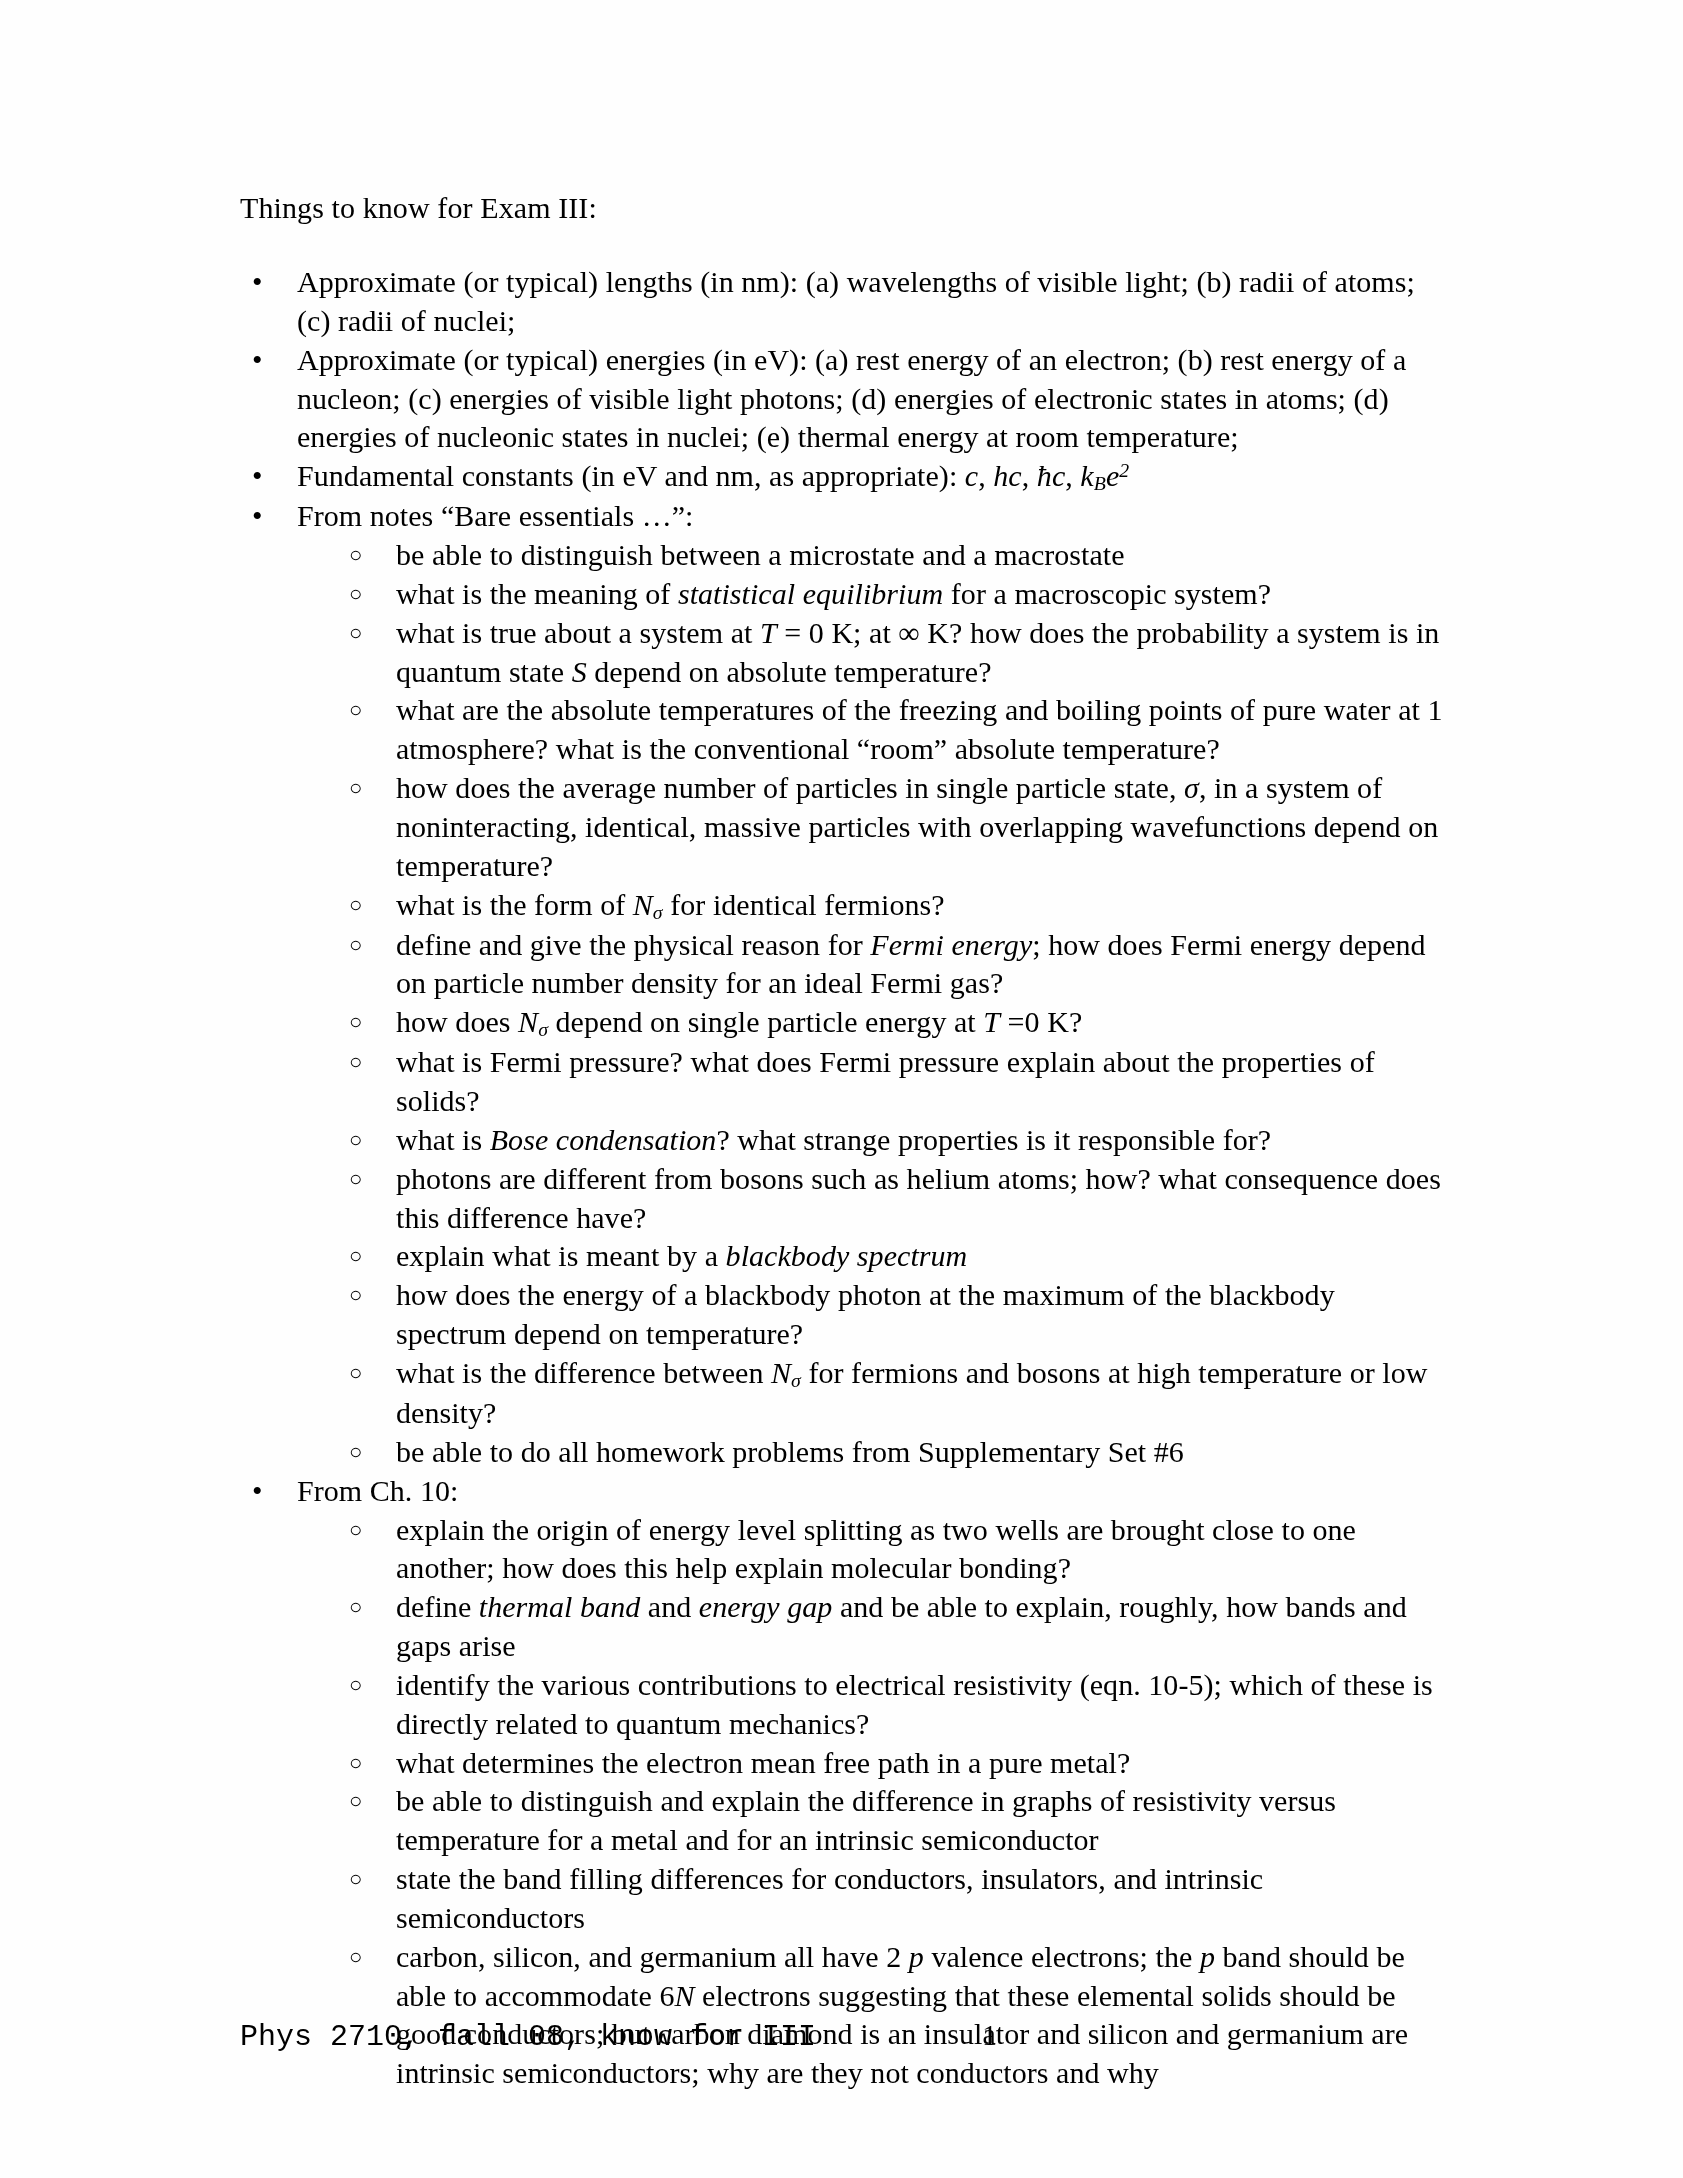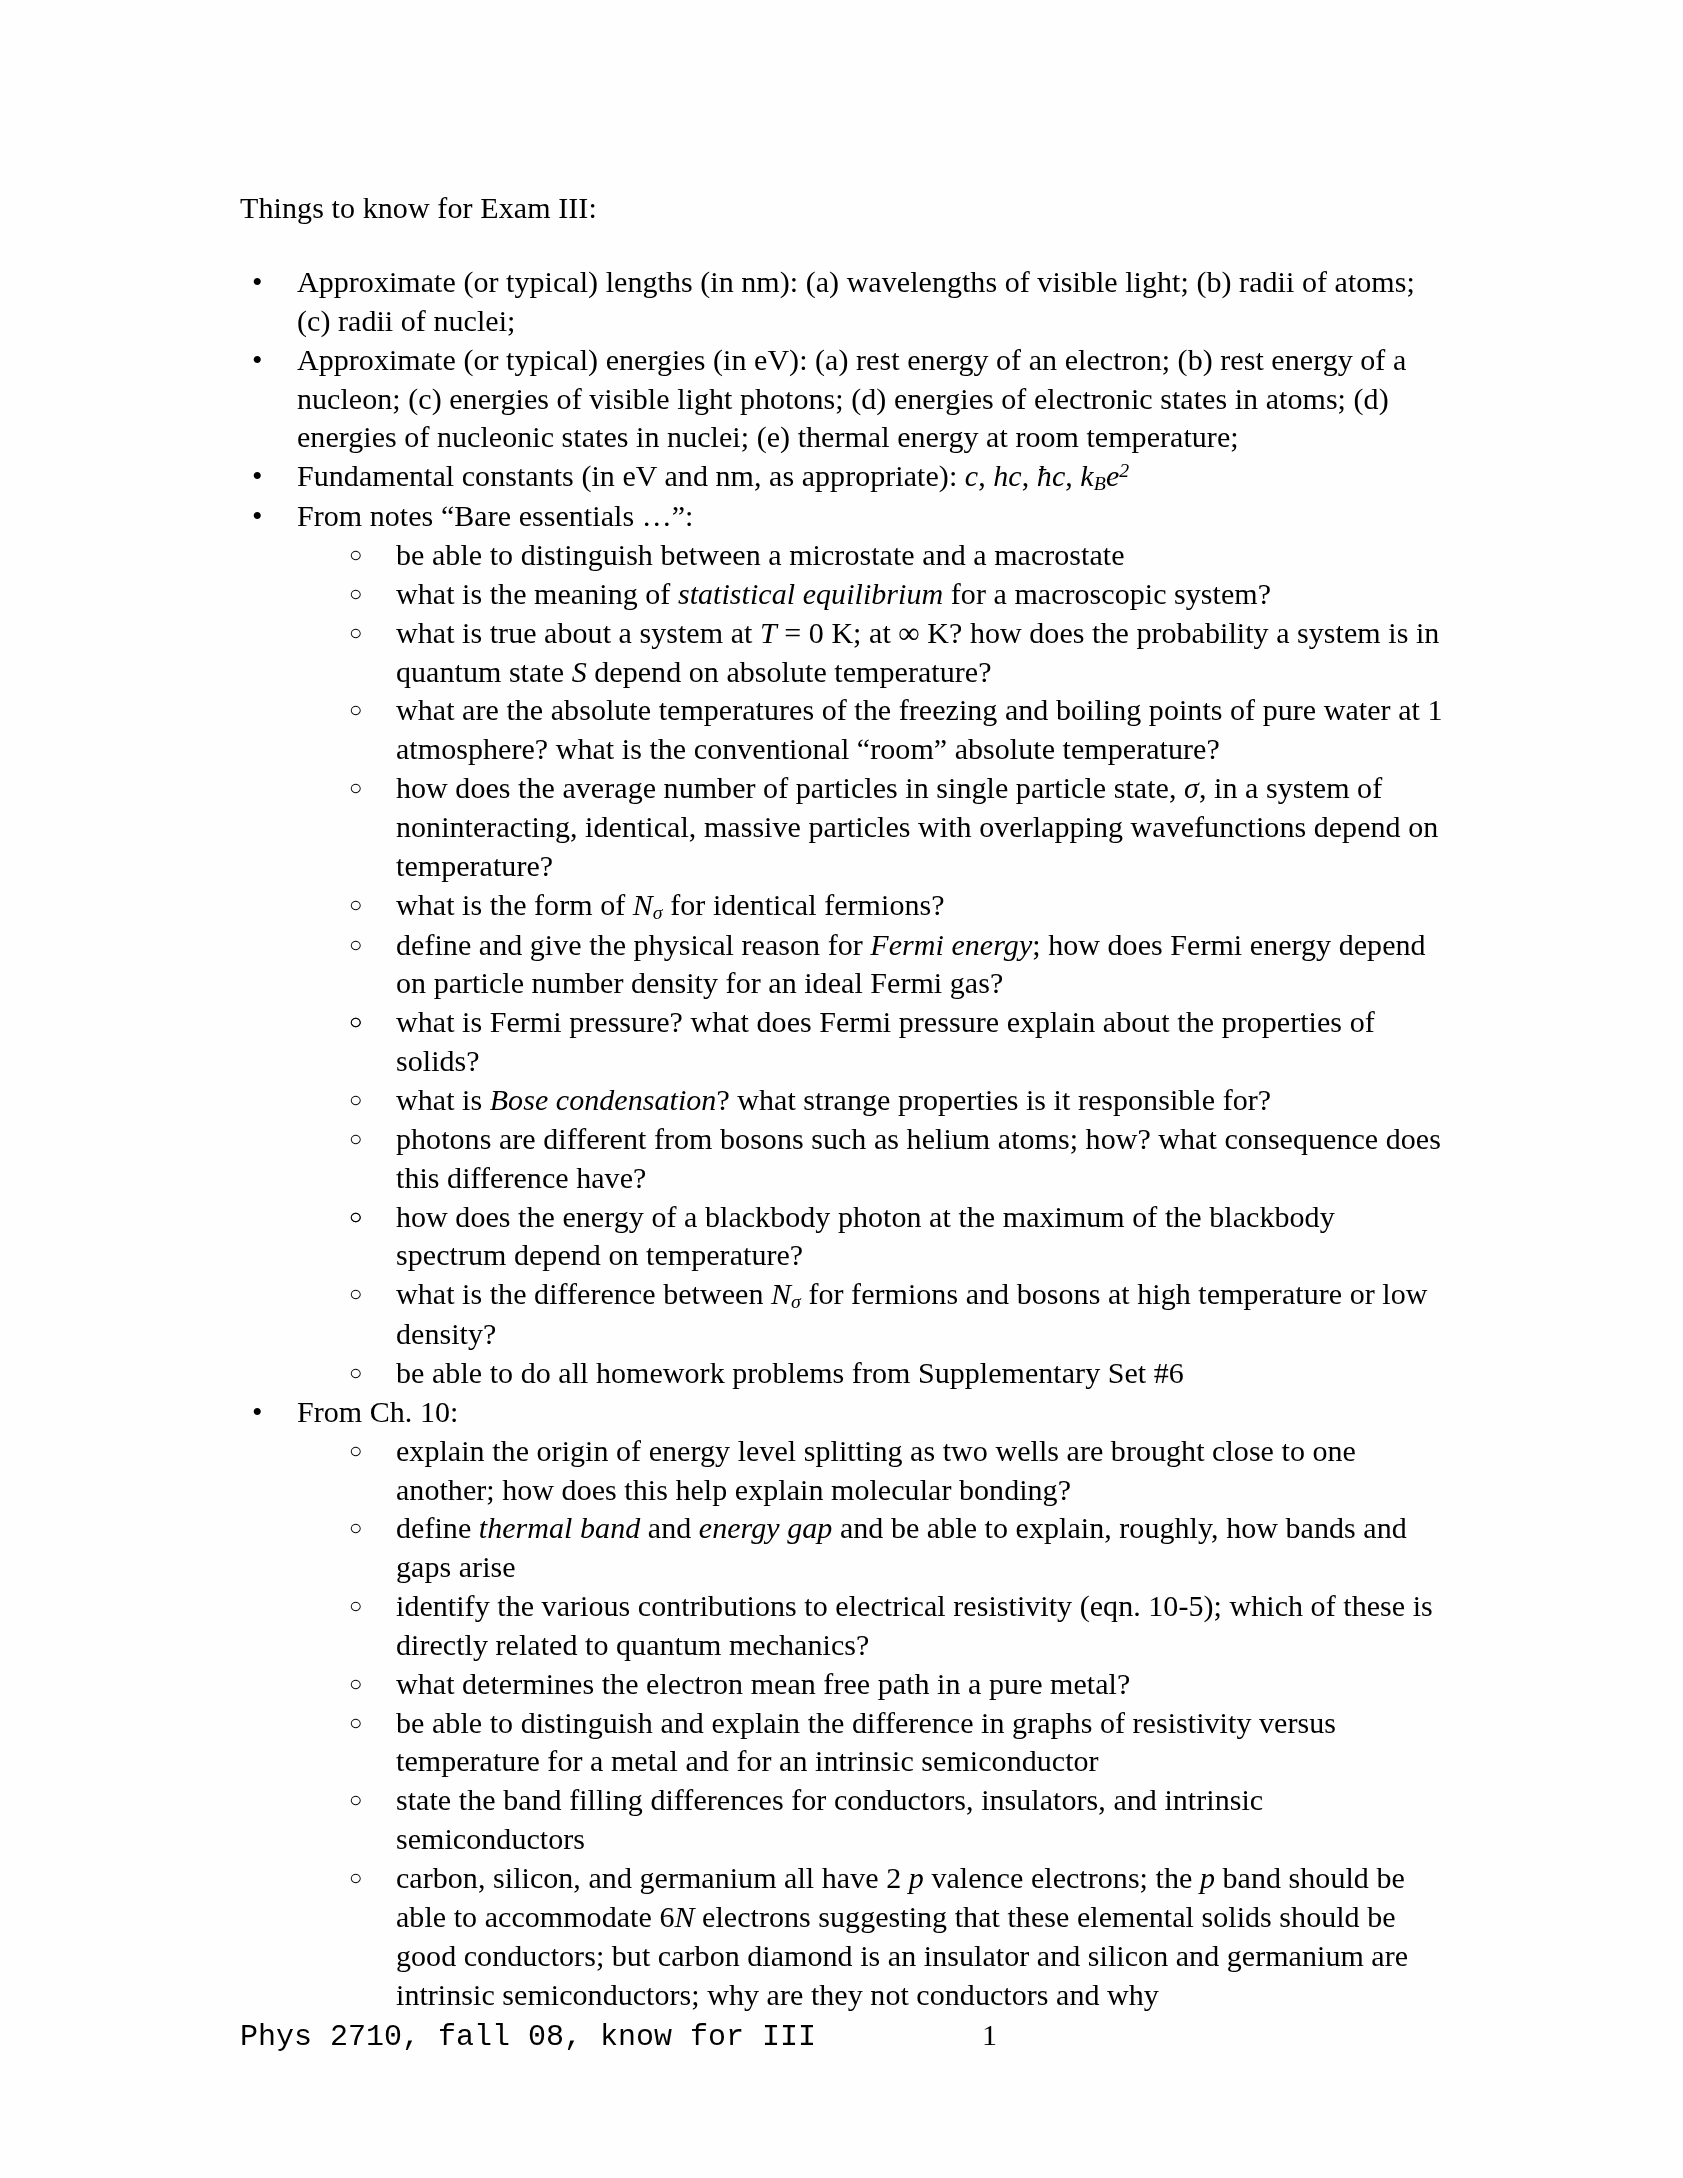--- a/index.html
+++ b/index.html
@@ -179,39 +179,41 @@
             <span class="txt">what is the form of <i><span>N</span><sub>σ</sub></i> for identical fermions?</span>
           </li>
 
           <li class="item2">
             <span class="bullet">○</span>
             <span class="txt">define and give the physical reason for <i>Fermi energy</i>; how does Fermi energy depend on particle number density for an ideal Fermi gas?</span>
           </li>
 
           <li class="item2">
             <span class="bullet">○</span>
+            <span class="txt">how does <i><span>N</span><sub>σ</sub></i> depend on single particle energy at <i>T</i> =0 K?</span>
           </li>
 
           <li class="item2">
             <span class="bullet">○</span>
             <span class="txt">what is Fermi pressure? what does Fermi pressure explain about the properties of solids?</span>
           </li>
 
           <li class="item2">
             <span class="bullet">○</span>
             <span class="txt">what is <i>Bose condensation</i>?  what strange properties is it responsible for?</span>
           </li>
 
           <li class="item2">
             <span class="bullet">○</span>
             <span class="txt">photons are different from bosons such as helium atoms; how? what consequence does this difference have?</span>
           </li>
 
           <li class="item2">
             <span class="bullet">○</span>
+            <span class="txt">explain what is meant by a <i>blackbody spectrum</i></span>
           </li>
 
           <li class="item2">
             <span class="bullet">○</span>
             <span class="txt">how does the energy of a blackbody photon at the maximum of the blackbody spectrum depend on temperature?</span>
           </li>
 
           <li class="item2">
             <span class="bullet">○</span>
             <span class="txt">what is the difference between <i><span>N</span><sub>σ</sub></i> for fermions and bosons at high temperature or low density?</span>

